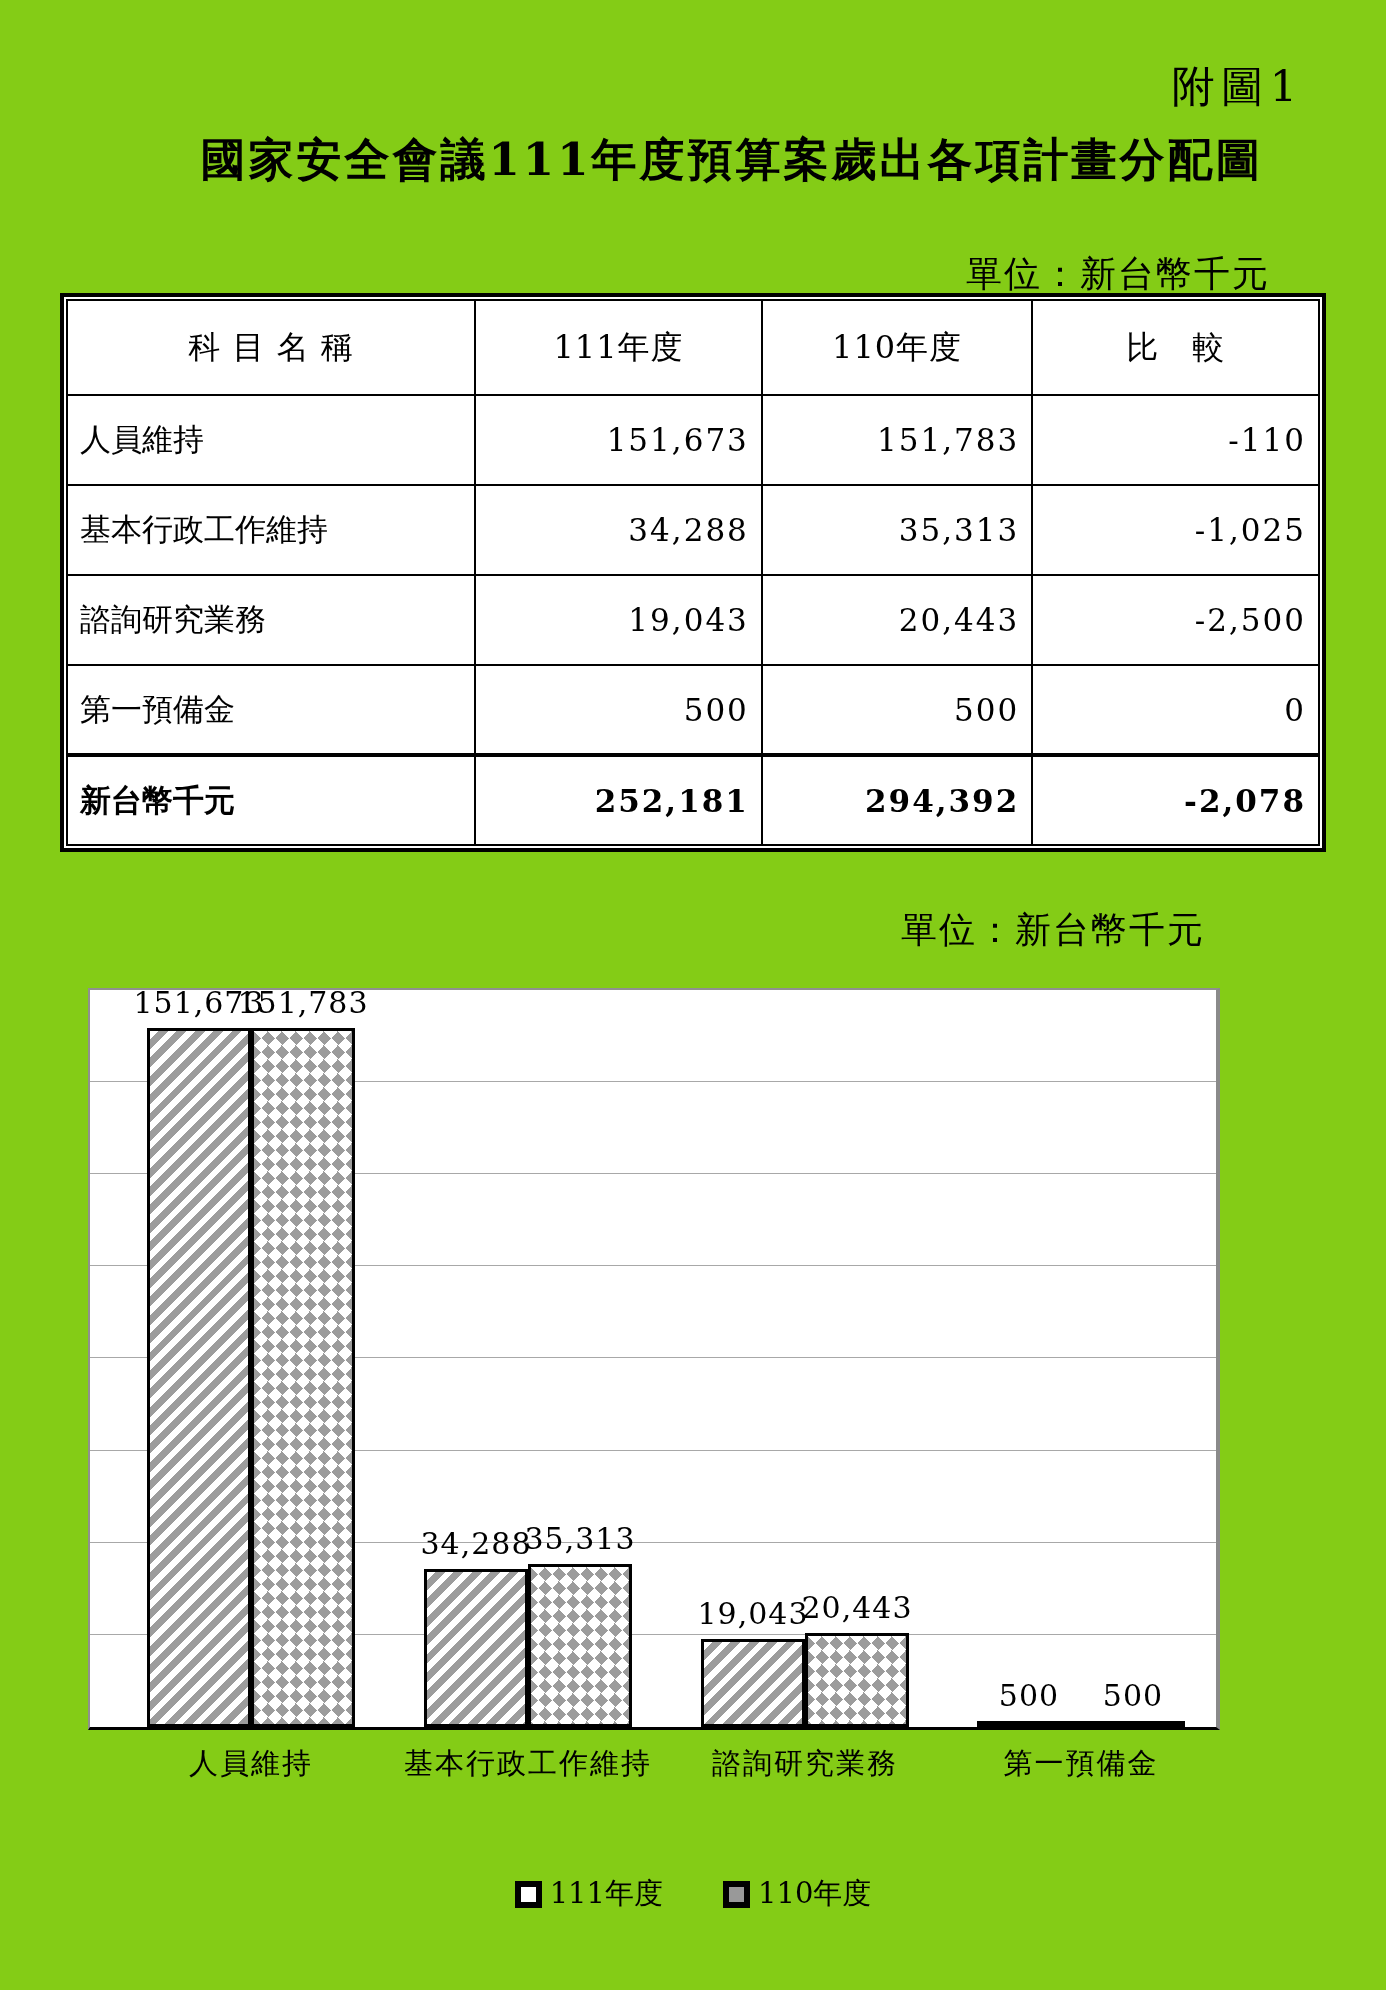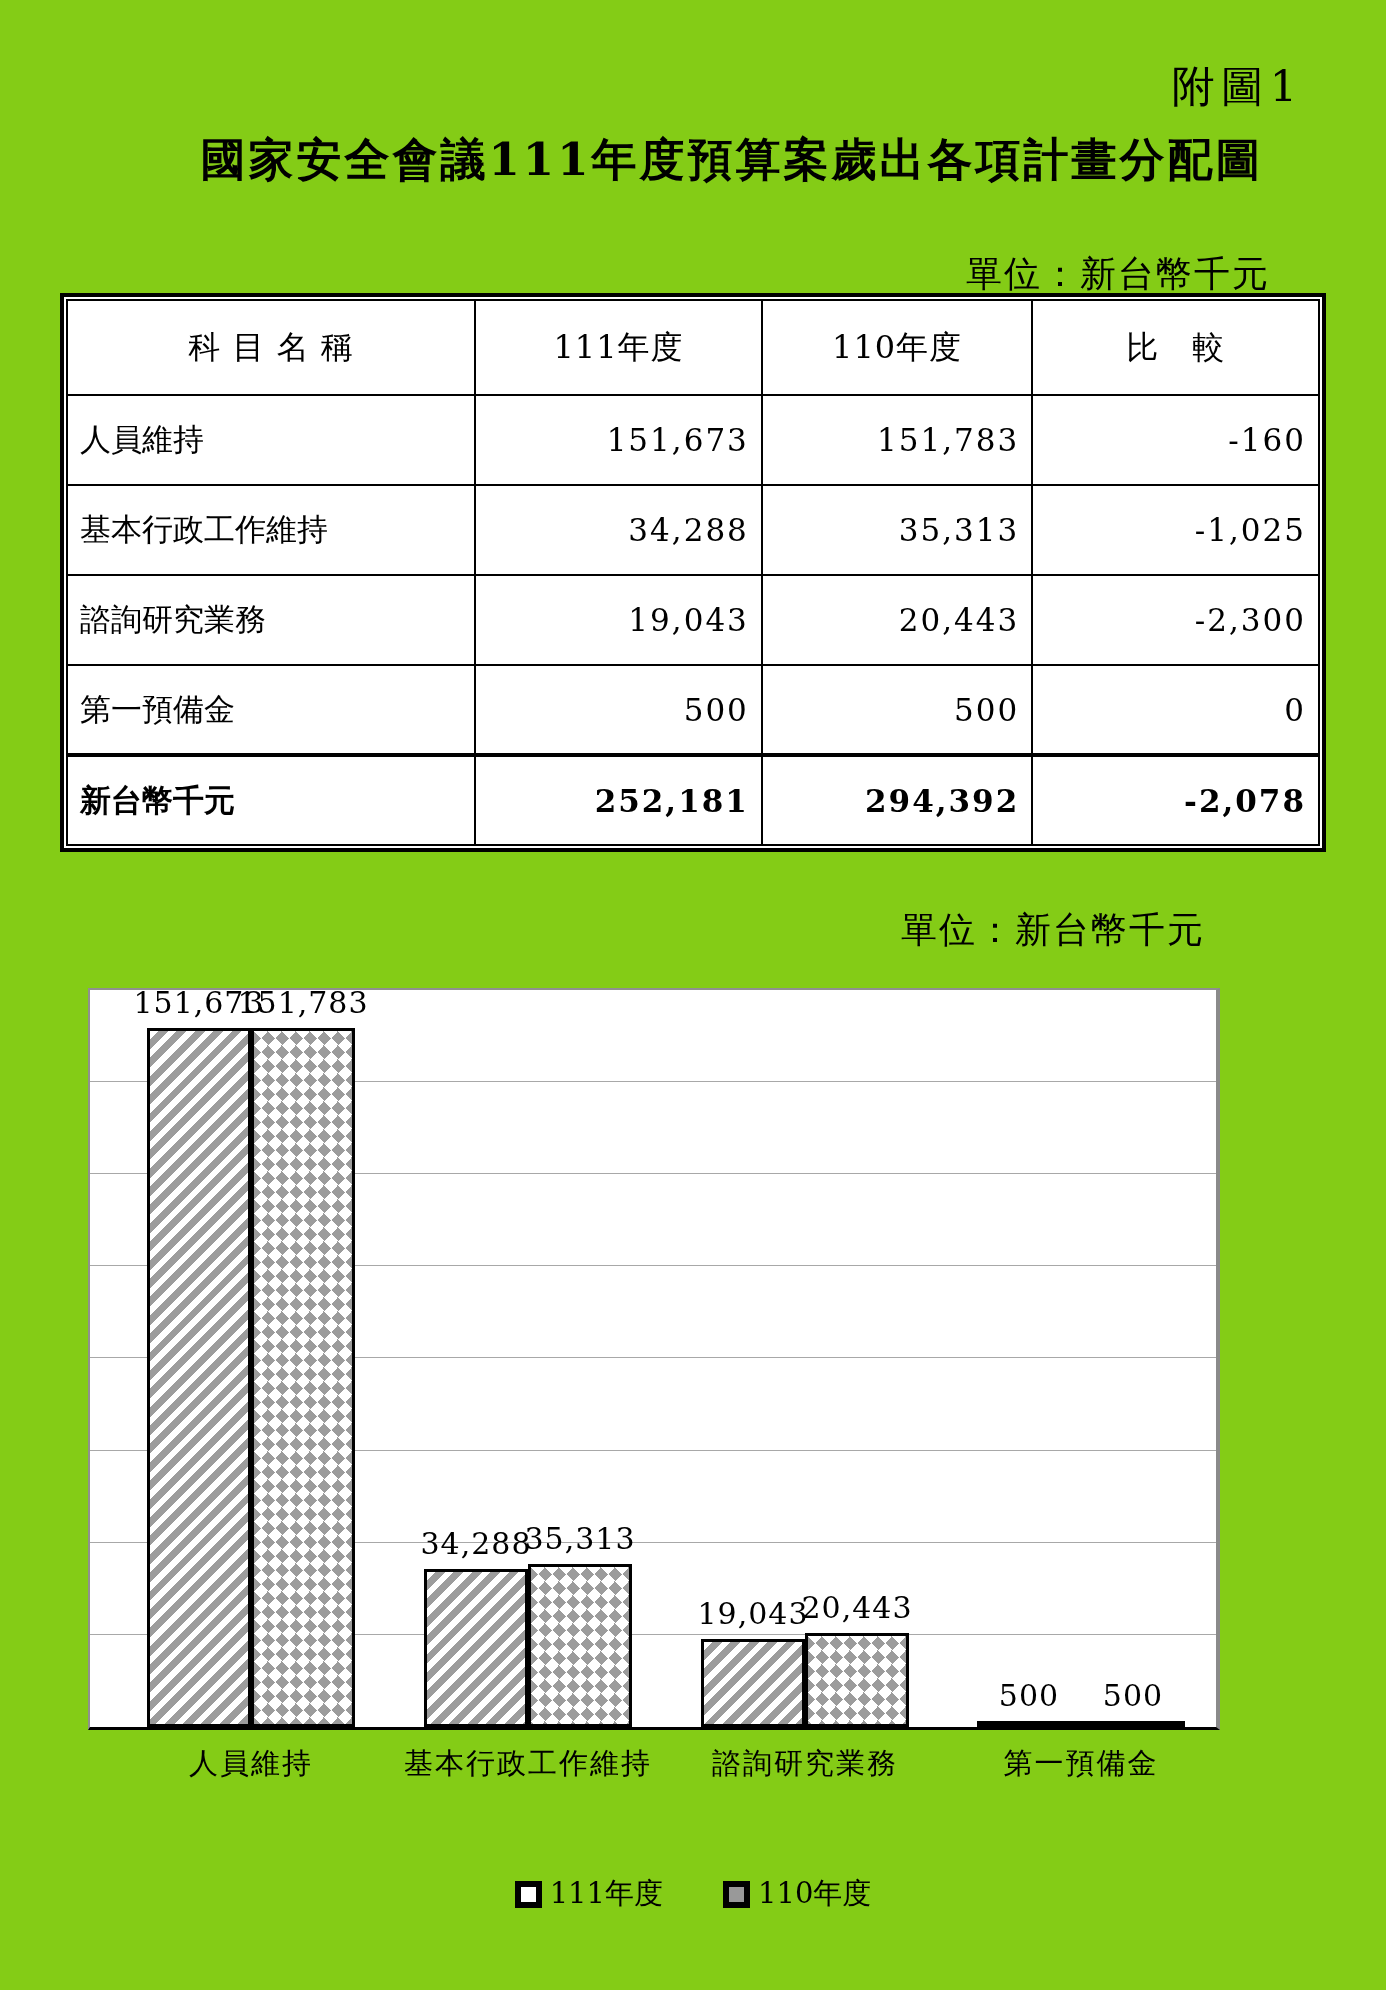--- a/index.html
+++ b/index.html
@@ -81,33 +81,33 @@
           <tr>
         <th>科 目 名 稱</th>
         <th>111年度</th>
         <th>110年度</th>
         <th>比　較</th>
       </tr>
       <tr>
         <td class="name">人員維持</td>
         <td class="num">151,673</td>
         <td class="num">151,783</td>
-        <td class="num">-160</td>
+        <td class="num">-110</td>
       </tr>
       <tr>
         <td class="name">基本行政工作維持</td>
         <td class="num">34,288</td>
         <td class="num">35,313</td>
         <td class="num">-1,025</td>
       </tr>
       <tr>
         <td class="name">諮詢研究業務</td>
         <td class="num">19,043</td>
         <td class="num">20,443</td>
-        <td class="num">-2,300</td>
+        <td class="num">-2,500</td>
       </tr>
       <tr>
         <td class="name">第一預備金</td>
         <td class="num">500</td>
         <td class="num">500</td>
         <td class="num">0</td>
       </tr>
       <tr class="total-row">
         <td class="name">新台幣千元</td>
         <td class="num">252,181</td>

